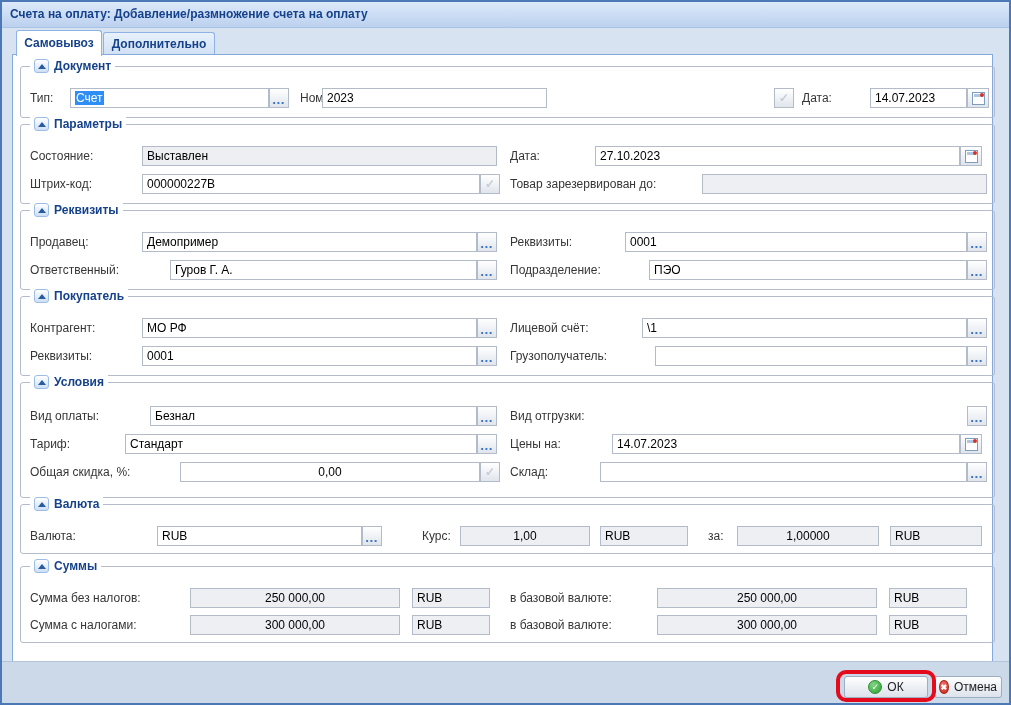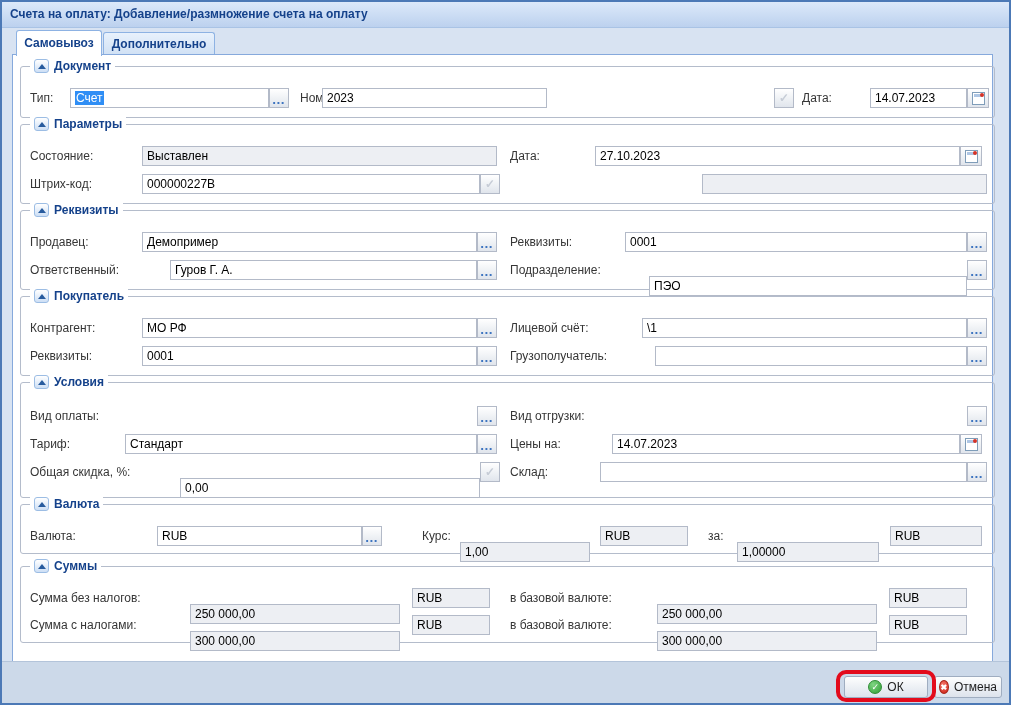--- a/index.html
+++ b/index.html
@@ -33,21 +33,21 @@
     background:linear-gradient(#ffffff,#cddff5); display:flex; align-items:center; justify-content:center; cursor:pointer;
   }
   .tri { width:0; height:0; border-left:4px solid transparent; border-right:4px solid transparent; border-bottom:5px solid #275b9e; }
   .lbl { position:absolute; height:20px; line-height:20px; white-space:nowrap; color:#363636; }
   .txt, .inp {
     position:absolute; height:20px; box-sizing:border-box; border:1px solid #b3bac8;
     background:#ffffff; padding:0 4px; font:inherit; color:#000; outline:none;
   }
   .inp { display:flex; align-items:center; overflow:hidden; }
   .dis { background:#edeff3; }
-  .right { text-align:left;margin-top:16px; }
+  .right { text-align:center; }
   .sel { background:#2f8ef5; color:#ffffff; padding:0 1px; }
   .trg {
     position:absolute; height:20px; width:20px; box-sizing:border-box; cursor:pointer;
     border:1px solid #b3bac8; background:linear-gradient(#ffffff,#e0e5ec);
     display:flex; align-items:center; justify-content:center; padding:0;
   }
   .dots { color:#3d74c0; font-weight:bold; letter-spacing:1px; line-height:10px; margin-top:4px; }
   .chk  { color:#c6ccd6; font-weight:bold; font-size:12px; }
   .cal-ic { position:relative; width:13px; height:13px; background:#ffffff; border:1px solid #7f9db9; box-sizing:border-box; }
   .cal-ic::before { content:""; position:absolute; left:1px; right:1px; top:1px; height:3px; background:#aec6e4; }
@@ -124,20 +124,21 @@
     <div class="lbl" style="left:489px; top:21px;">Дата:</div>
     <input class="txt" style="left: 574px; top: 21px; width: 365px;" value="27.10.2023">
     <button class="trg" style="left:939px; top:21px; width:22px;">
         <span class="cal-ic"></span>
       </button>
     <div class="lbl" style="left:9px; top:49px;">Штрих-код:</div>
     <input class="txt" style="left: 121px; top: 49px; width: 338px;" value="000000227B">
     <button class="trg" style="left:459px; top:49px;">
         <span class="chk">✓</span>
       </button>
+    <div class="lbl" style="left:489px; top:49px;">Товар зарезервирован до:</div>
     <input class="txt dis" style="left: 681px; top: 49px; width: 285px;" value="">
   </div>
 
   <div class="fs" style="top:208px; height:80px;">
     <div class="legend">
       <span class="collapse">
           <span class="tri"></span>
         </span>
       <span>Реквизиты</span>
     </div>
@@ -150,21 +151,21 @@
     <input class="txt" style="left: 604px; top: 21px; width: 342px;" value="0001">
     <button class="trg" style="left:946px; top:21px;">
         <span class="dots">…</span>
       </button>
     <div class="lbl" style="left:9px; top:49px;">Ответственный:</div>
     <input class="txt" style="left: 149px; top: 49px; width: 307px;" value="Гуров Г. А.">
     <button class="trg" style="left:456px; top:49px;">
         <span class="dots">…</span>
       </button>
     <div class="lbl" style="left:489px; top:49px;">Подразделение:</div>
-    <input class="txt" style="left: 628px; top: 49px; width: 318px; margin-top: 16px;" value="ПЭО">
+    <input class="txt" style="left: 628px; top: 49px; width: 318px;" value="ПЭО">
     <button class="trg" style="left:946px; top:49px;">
         <span class="dots">…</span>
       </button>
   </div>
 
   <div class="fs" style="top:294px; height:80px;">
     <div class="legend">
       <span class="collapse">
           <span class="tri"></span>
         </span>
@@ -193,20 +194,21 @@
   </div>
 
   <div class="fs" style="top:380px; height:116px;">
     <div class="legend">
       <span class="collapse">
           <span class="tri"></span>
         </span>
       <span>Условия</span>
     </div>
     <div class="lbl" style="left:9px; top:23px;">Вид оплаты:</div>
+    <input class="txt" style="left: 129px; top: 23px; width: 327px;" value="Безнал">
     <button class="trg" style="left:456px; top:23px;">
         <span class="dots">…</span>
       </button>
     <div class="lbl" style="left:489px; top:23px;">Вид отгрузки:</div>
     <input class="txt" style="left: 616px; top: 23px; width: 330px; margin-top: 28px;" value="Самовывоз">
     <button class="trg" style="left:946px; top:23px;">
         <span class="dots">…</span>
       </button>
     <div class="lbl" style="left:9px; top:51px;">Тариф:</div>
     <input class="txt" style="left: 104px; top: 51px; width: 352px;" value="Стандарт">

